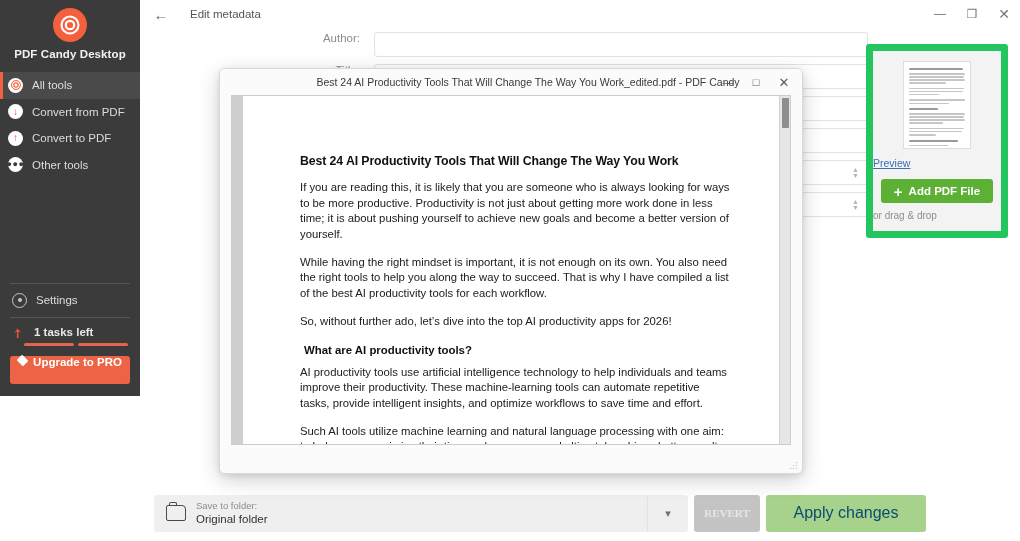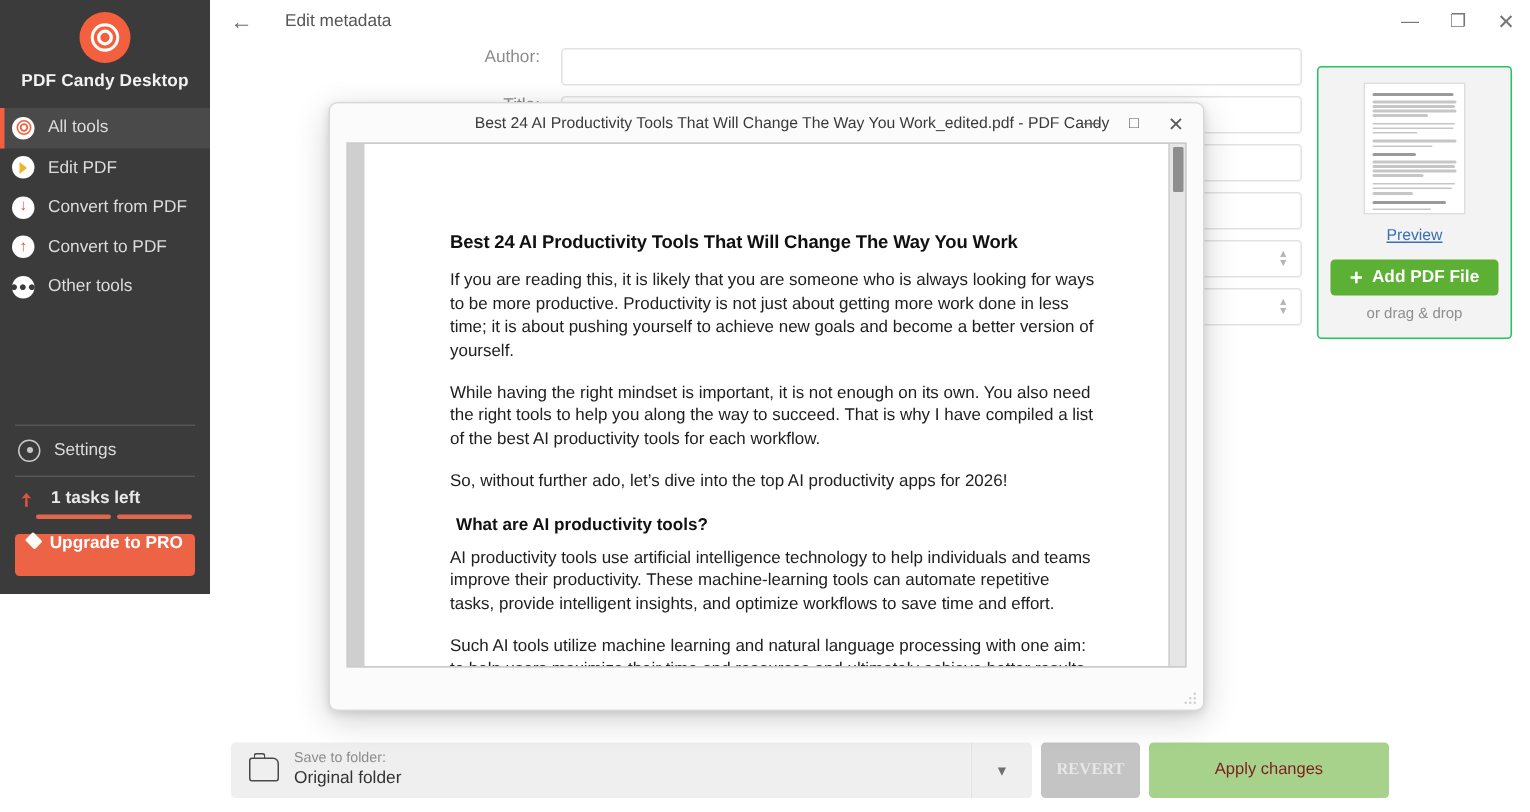--- a/index.html
+++ b/index.html
@@ -227,24 +227,23 @@
     transform: translateY(-50%);
     color: #b5b5b5; font-size: 7px; line-height: 6px;
     text-align: center;
   }
 
   
   .drop-panel {
     position: absolute; right: 12px; top: 44px;
     width: 128px;
     background: #f3f3f3;
-    border: 1px solid #22c55e;
+    border: 7px solid #22c55e;
     border-radius: 3px;
     padding: 8px 0 10px 0;
-    text-align: center;
   }
   .thumb {
     width: 68px; height: 88px;
     margin: 2px auto 0 auto;
     background: #ffffff;
     border: 1px solid #dddddd;
     padding: 6px 5px;
     box-sizing: border-box;
     overflow: hidden;
     text-align: left;
@@ -333,21 +332,21 @@
     color: #e6e6e6; font-size: 11px; font-weight: bold;
     display: flex; align-items: center; justify-content: center;
     cursor: pointer;
     font-family: Liberation Serif, serif;
   }
   .apply-btn {
     width: 160px; height: 37px;
     margin-left: 6px;
     background: #a7d28c;
     border-radius: 3px;
-    color: #7f1d1d; font-size: 11px;
+    color: #0c4a6e; font-size: 16px;
     display: flex; align-items: center; justify-content: center;
     cursor: pointer;
   }
 
   
   .modal {
     position: absolute;
     left: 219px; top: 68px;
     width: 582px; height: 404px;
     background: #fbfbfb;
@@ -452,24 +451,20 @@
   <div class="sidebar">
     <div class="brand">
       <div class="brand-logo"></div>
       <div class="brand-name">PDF Candy Desktop</div>
     </div>
 
     <div class="nav">
       <div class="nav-item active">
         <span class="nav-ico ico-alltools"></span>
         <span>All tools</span>
-      </div>
-      <div class="nav-item">
-        <span class="nav-ico ico-edit"></span>
-        <span>Edit PDF</span>
       </div>
       <div class="nav-item">
         <span class="nav-ico">
             <span class="ico-arrow">↓</span>
           </span>
         <span>Convert from PDF</span>
       </div>
       <div class="nav-item">
         <span class="nav-ico">
             <span class="ico-arrow">↑</span>

